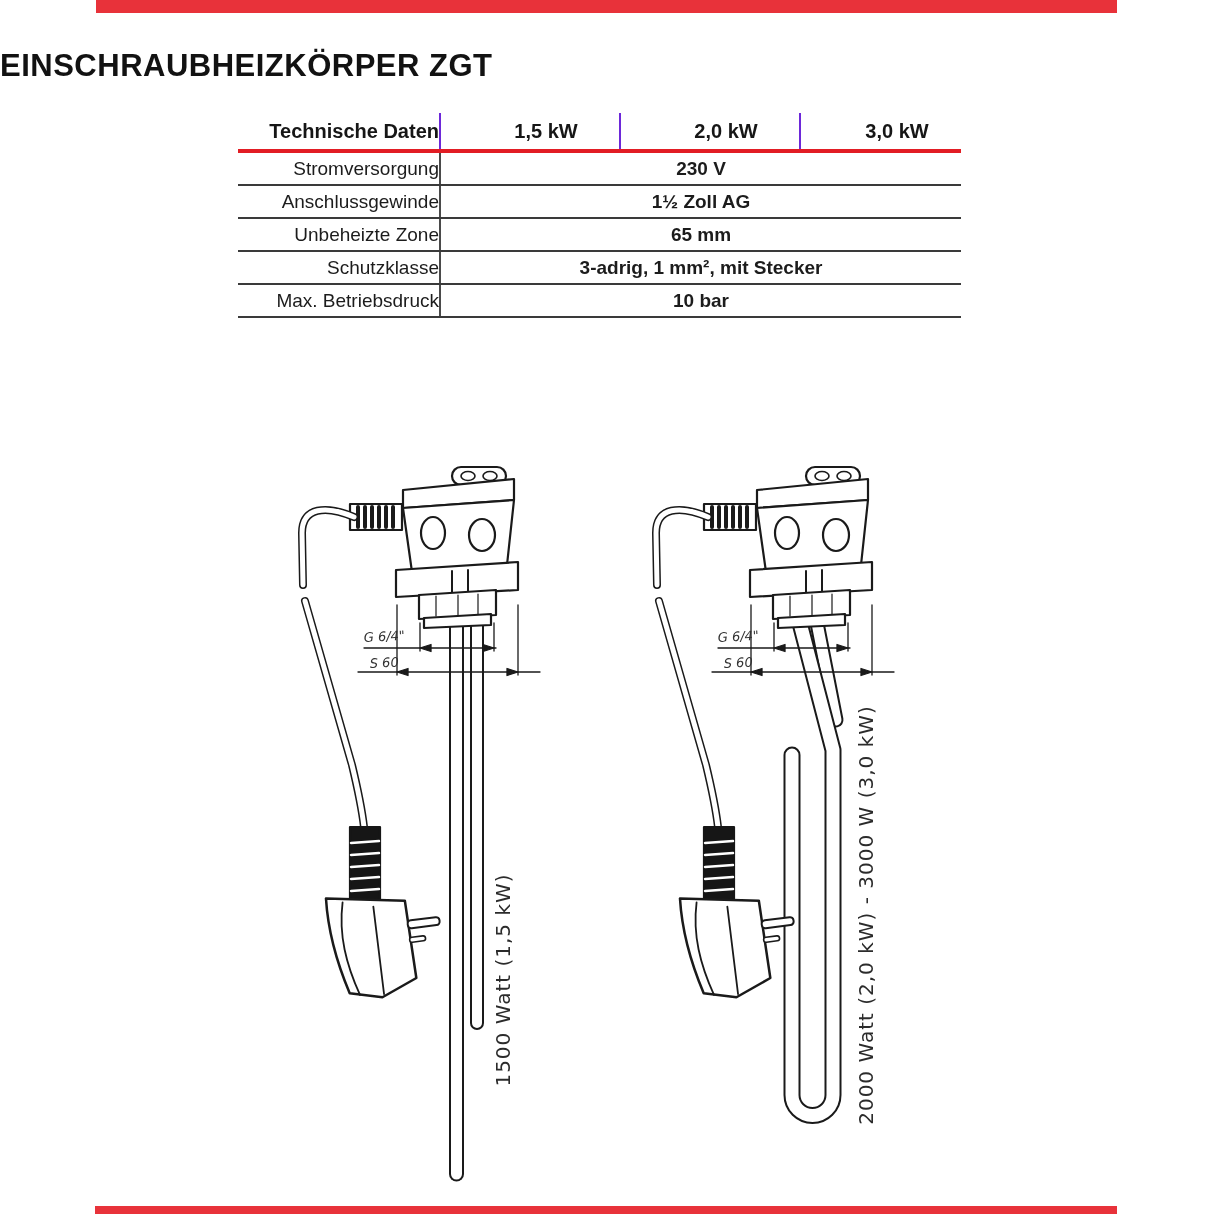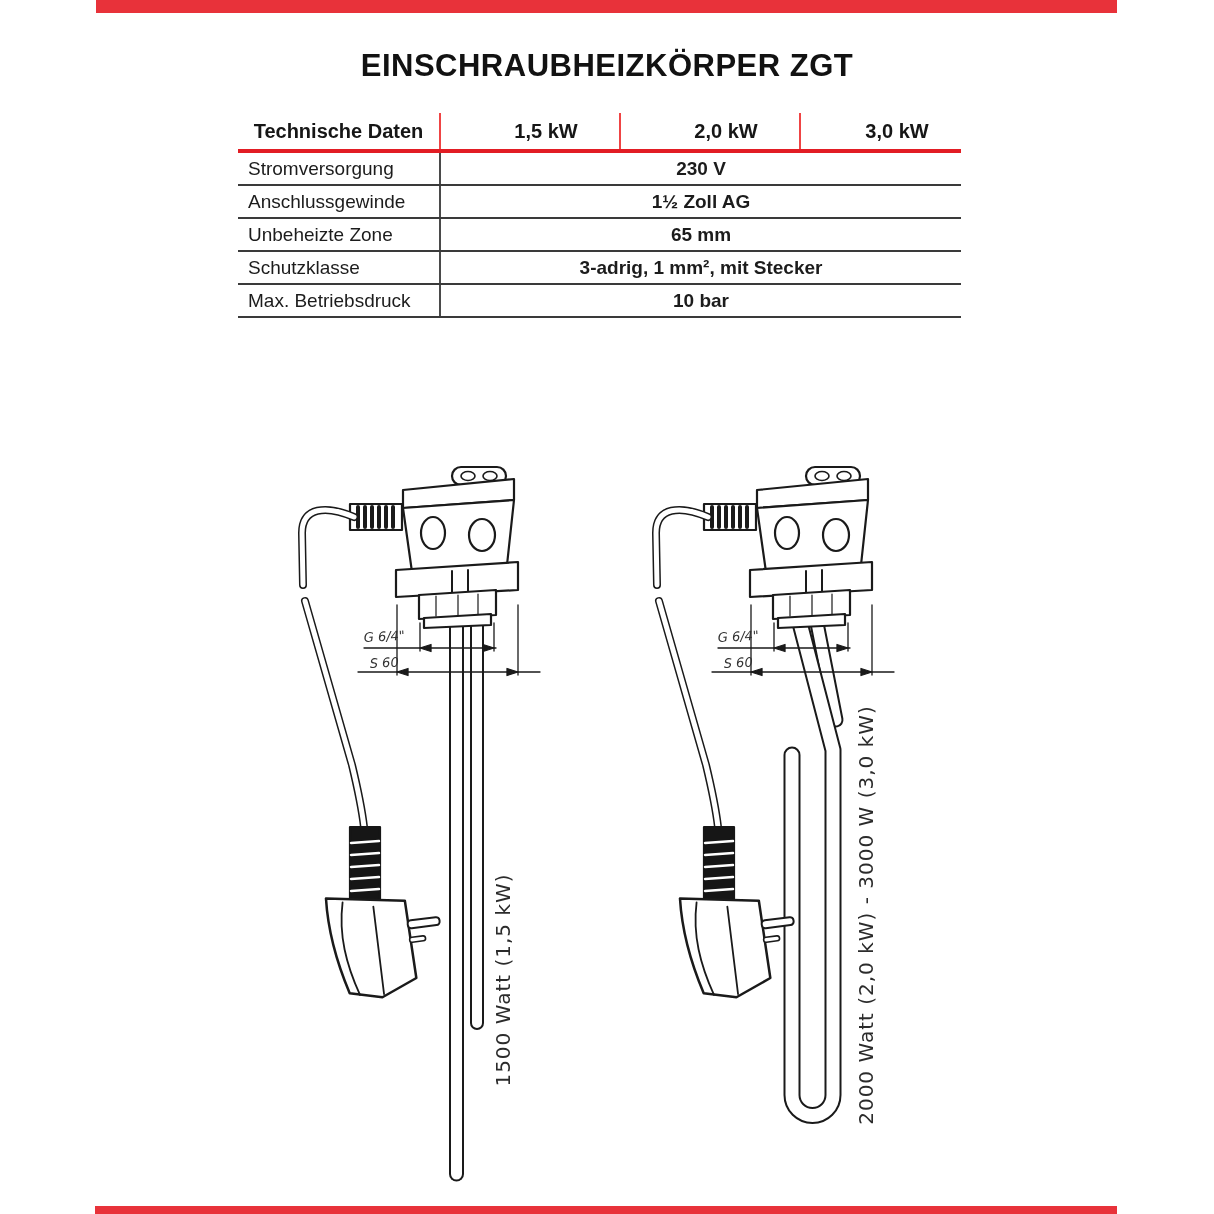--- a/index.html
+++ b/index.html
@@ -4,42 +4,42 @@
 <style>
   html,body{margin:0;padding:0;background:#ffffff;}
   #page{
     position:relative;width:1214px;height:1214px;background:#ffffff;overflow:hidden;
     font-family:"Liberation Sans","DejaVu Sans",sans-serif;color:#181818;
   }
   .redbar{position:absolute;background:#e8323a;}
   #top-bar{left:96px;top:0;width:1021px;height:13px;}
   #bottom-bar{left:95px;top:1206px;width:1022px;height:8px;}
   #page-title{
-    position:absolute;left:0;top:48px;width:1214px;text-align:center;
+    position:absolute;left:0;top:48px;width:1214px;
     font-size:31px;font-weight:bold;letter-spacing:.5px;color:#121212;
   }
   table.tech{
     position:absolute;left:238px;top:113px;width:723px;
     border-collapse:collapse;table-layout:fixed;
   }
   table.tech col.c1{width:202px}
   table.tech col.c2{width:180px}
   table.tech col.c3{width:180px}
   table.tech col.c4{width:161px}
   table.tech th{
     height:36px;font-size:20px;font-weight:bold;color:#161616;
     border-bottom:4px solid #e21d24;vertical-align:middle;text-align:center;padding:0;
   }
-  table.tech th.lab{text-align:center;}
-  table.tech th+th{border-left:2px solid #ef4444;padding-left:32px;}
+  table.tech th.lab{text-align:right;}
+  table.tech th+th{border-left:2px solid #6d28d9;padding-left:32px;}
   table.tech td{
     height:31px;font-size:19px;color:#1c1c1c;vertical-align:middle;
     border-bottom:2px solid #3a3a3a;padding:0;white-space:nowrap;overflow:hidden;
   }
-  table.tech td.rowlab{text-align:left;padding-left:10px;}
+  table.tech td.rowlab{text-align:right;padding-left:10px;}
   table.tech td.val{text-align:center;border-left:2px solid #4a4a4a;font-weight:bold;}
   svg text{font-family:"DejaVu Sans","Liberation Sans",sans-serif;}
   .diagram{position:absolute;}
   #diagram-left{left:278px;top:455px;}
   #diagram-right{left:625px;top:455px;}
 </style>
 </head>
 <body>
 
 <div id="page">

